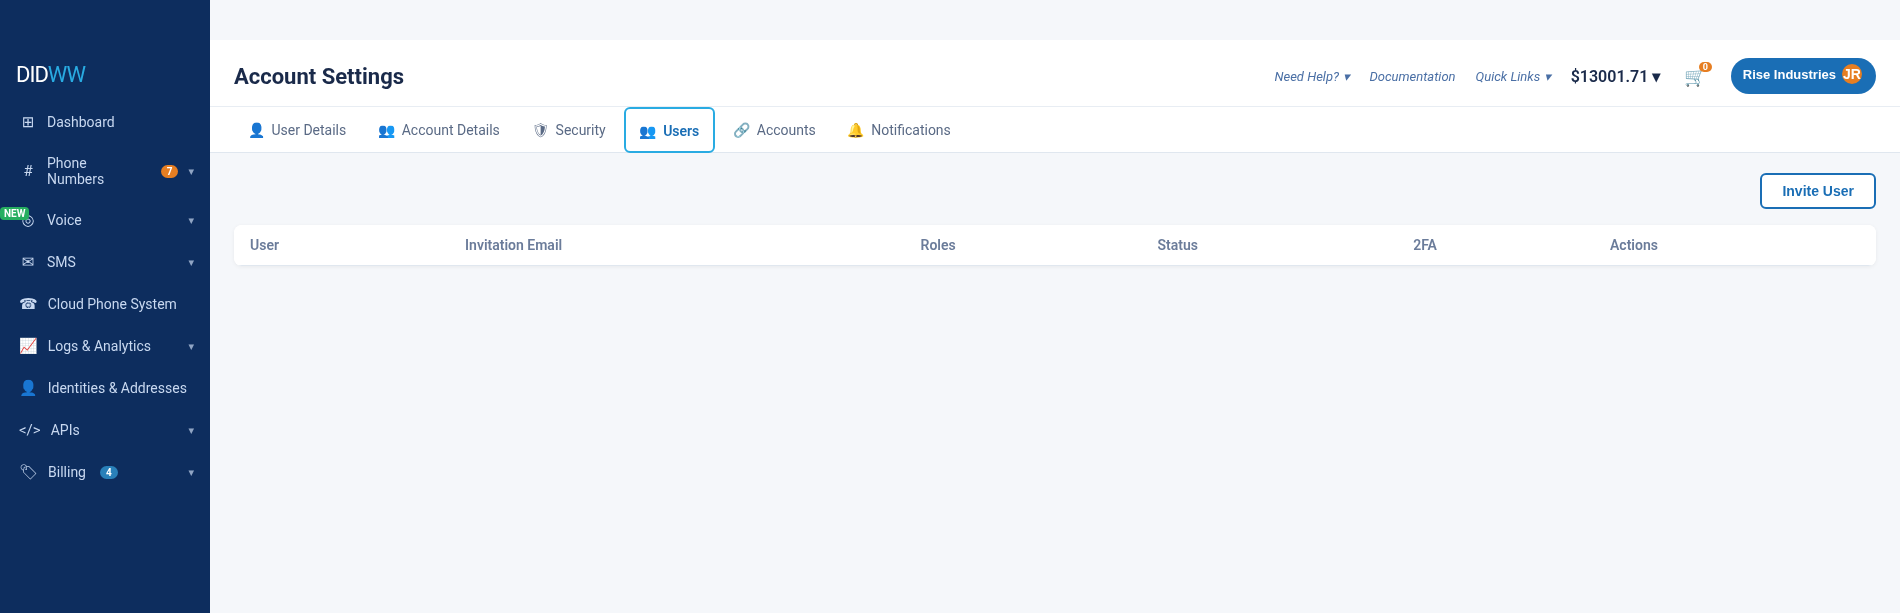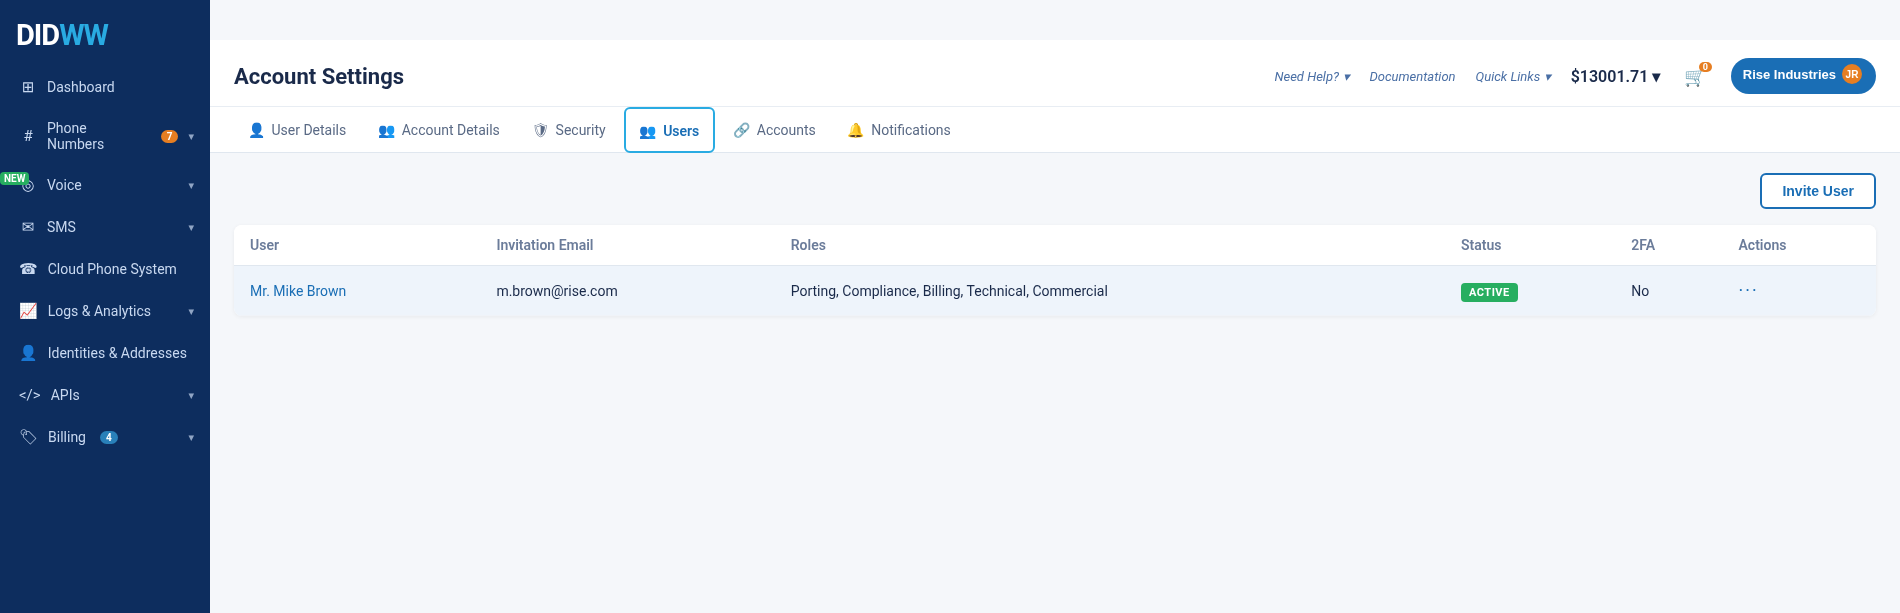--- a/index.html
+++ b/index.html
@@ -11,24 +11,25 @@
       min-width: 210px;
       background: #0d2d5e;
       color: #fff;
       display: flex;
       flex-direction: column;
       height: 613px;
       overflow-y: auto;
     }
     .sidebar-logo {
       padding: 18px 16px 14px;
-      font-size: 29px;
-      font-weight: 700;
+      font-size: 22px;
+      font-weight: 400;
       color: #fff;
       letter-spacing: -1px;
+      margin-top: 44px;
     }
     .sidebar-logo span { color: #29abe2; }
     .sidebar-item {
       display: flex;
       align-items: center;
       padding: 12px 16px;
       cursor: pointer;
       position: relative;
       font-size: 14px;
       color: #c8d8f0;
@@ -140,21 +141,21 @@
       display: flex;
       align-items: center;
       gap: 6px;
     }
     .avatar-circle {
       background: #e67e22;
       color: #fff;
       border-radius: 50%;
       width: 20px;
       height: 20px;
-      font-size: 10px;
+      font-size: 14px;
       font-weight: 700;
       display: flex;
       align-items: center;
       justify-content: center;
     }
 
     
     .tabs-bar {
       display: flex;
       align-items: center;
@@ -392,31 +393,17 @@
         <tr>
           <th>User</th>
           <th>Invitation Email</th>
           <th>Roles</th>
           <th>Status</th>
           <th>2FA</th>
           <th>Actions</th>
         </tr>
       </thead>
       <tbody>
-        <tr>
-          <td>
-            <a class="user-link">Mr. Mike Brown</a>
-          </td>
-          <td>m.brown@rise.com</td>
-          <td>Porting, Compliance, Billing, Technical, Commercial</td>
-          <td>
-            <span class="status-badge">ACTIVE</span>
-          </td>
-          <td>No</td>
-          <td>
-            <span class="dots-menu">···</span>
-          </td>
-        </tr>
       </tbody>
     </table>
 
   </div>
 </div>
 
 </body></html>

